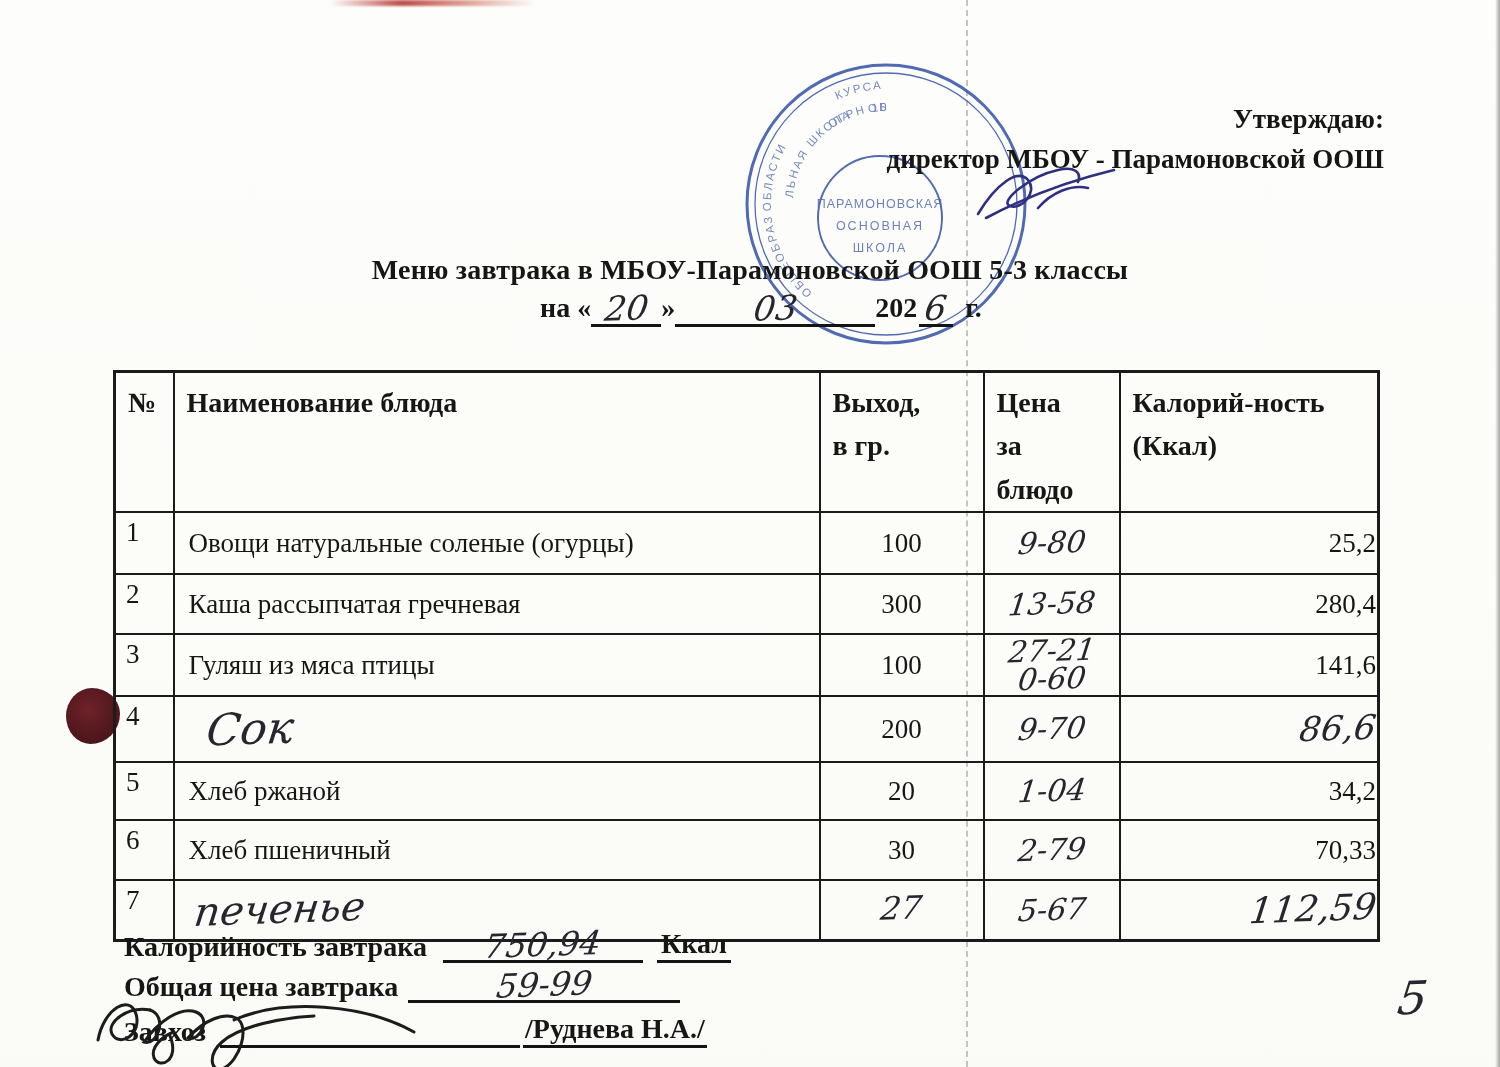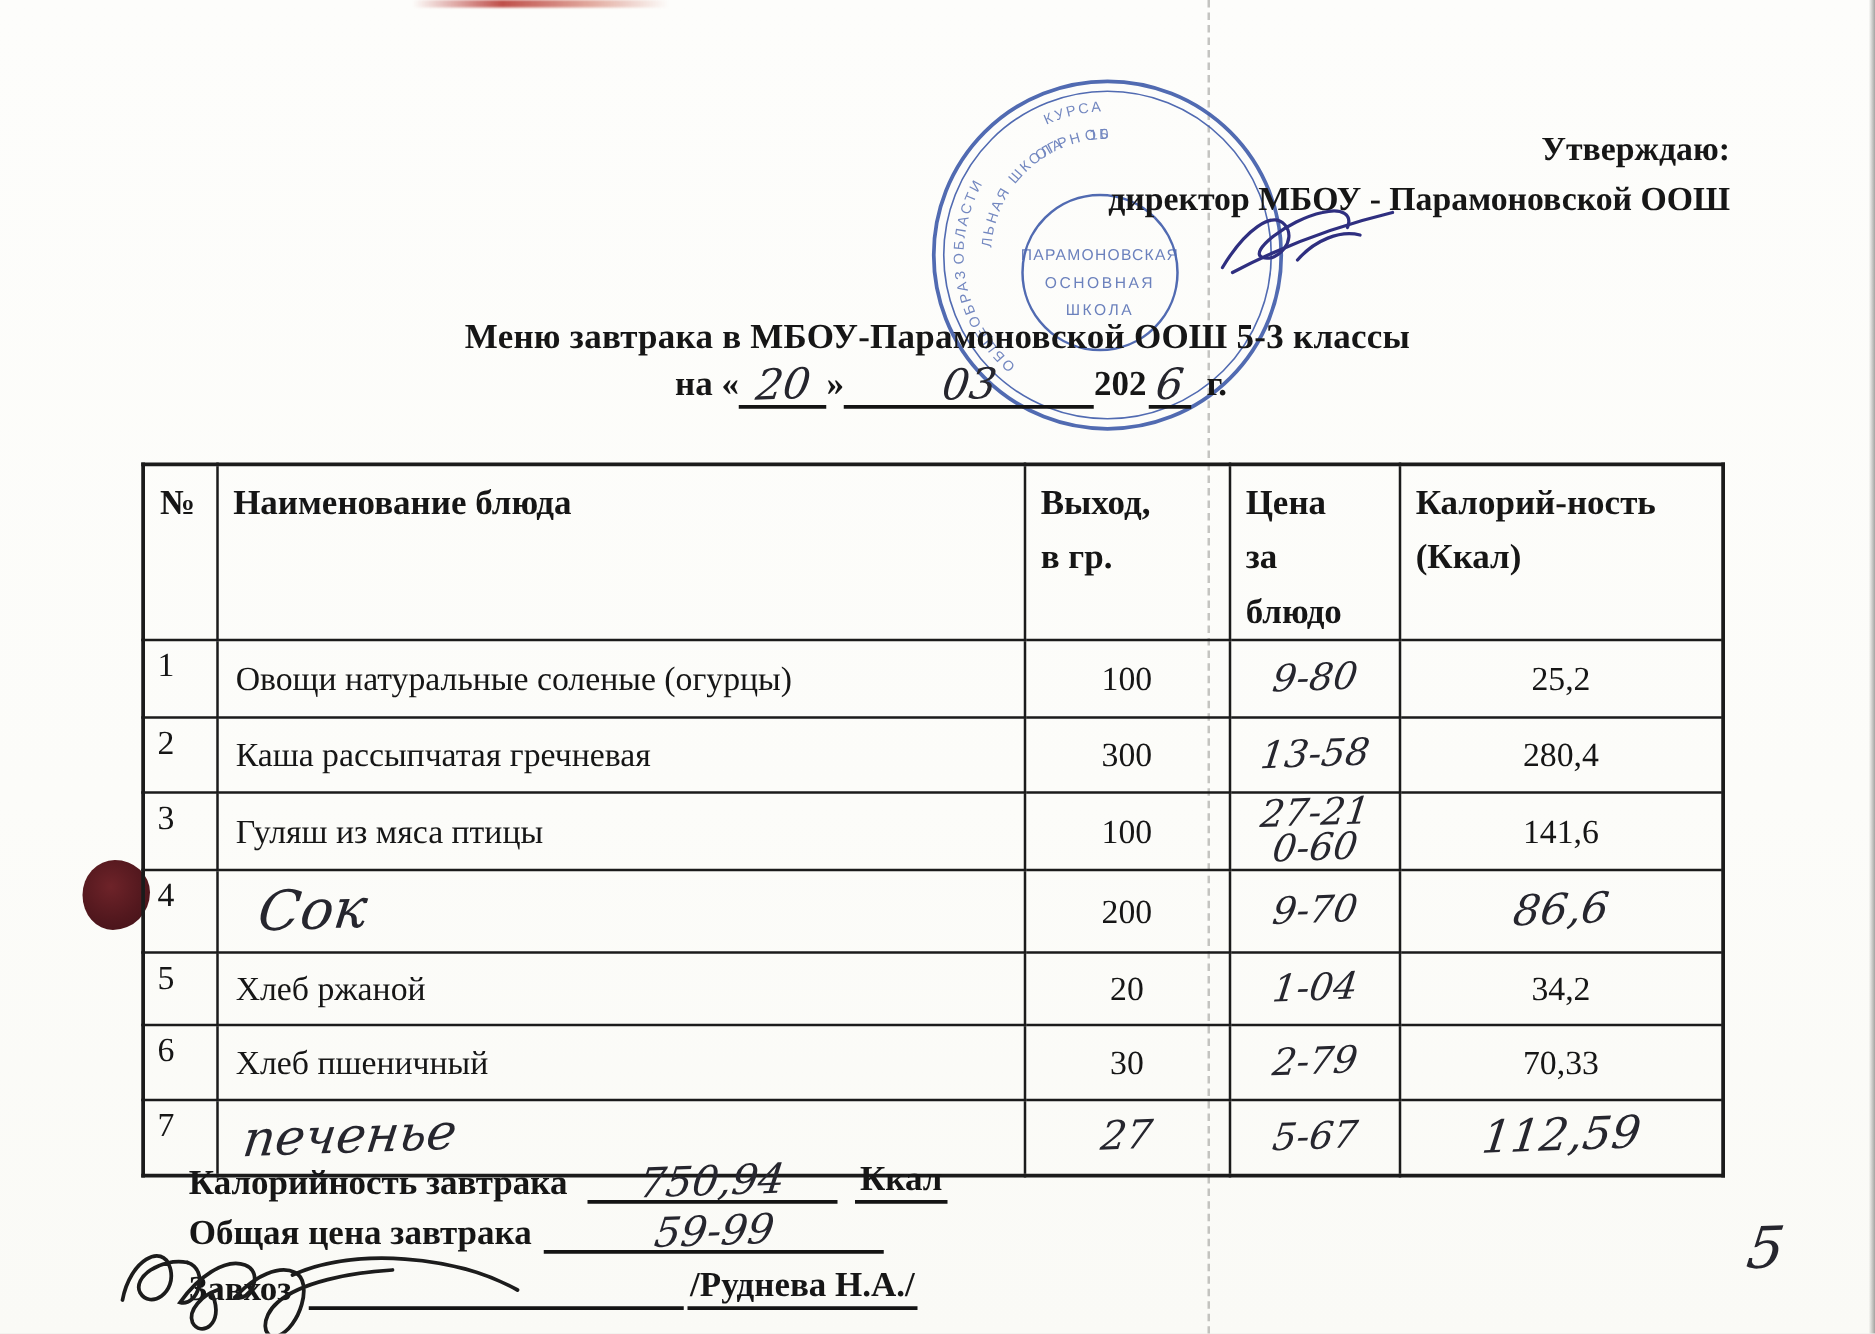--- a/index.html
+++ b/index.html
@@ -49,27 +49,27 @@
   table.menu th, table.menu td { border:2px solid #1b1b1b; overflow:visible; }
   table.menu { border:3px solid #1b1b1b; }
   table.menu th { font-size:28px; font-weight:bold; text-align:left; vertical-align:top;
     padding:8px 6px 0 12px; white-space:pre-line; line-height:1.55; }
   th.h-num { padding-left:8px; }
   tr.hdr { height:112px; }
   td.c-num { font-size:27px; vertical-align:top; padding:4px 0 0 10px; }
   td.c-dish { font-size:27px; vertical-align:middle; padding-left:14px; }
   td.c-weight { font-size:27px; text-align:center; vertical-align:middle; }
   td.c-price { text-align:center; vertical-align:middle; }
-  td.c-cal { font-size:27px; text-align:center; vertical-align:middle; }
+  td.c-cal { font-size:27px; text-align:right; vertical-align:middle; }
   .p1,.p2 { display:block; font-size:30px; }
   tr.r1{height:62px} tr.r2{height:60px} tr.r3{height:62px} tr.r4{height:66px}
   tr.r5{height:58px} tr.r6{height:60px} tr.r7{height:60px}
 
   
-  .footer { position:absolute; left:151px; top:928px; font-size:28px; font-weight:bold;text-align:right; }
+  .footer { position:absolute; left:124px; top:928px; font-size:28px; font-weight:bold;text-align:right; }
   .f-row { display:flex; align-items:flex-end; margin-bottom:6px; }
   .f-row .blank { border-bottom:3px solid #141414; display:inline-flex;
     justify-content:center; align-items:flex-end; }
   .f-cal-blank { width:200px; margin-left:16px; }
   .f-unit { border-bottom:3px solid #141414; margin-left:14px; padding:0 4px; }
   .f-total-blank { width:272px; margin-left:10px; }
   .f-stew-blank { width:300px; margin-left:14px; height:36px; position:relative; }
   .f-name { border-bottom:3px solid #141414; margin-left:3px; padding:0 2px; }
   .sig-steward { position:absolute; left:84px; top:974px; width:370px; height:100px; }
   .sig-director { position:absolute; left:968px; top:158px; width:170px; height:72px; }

